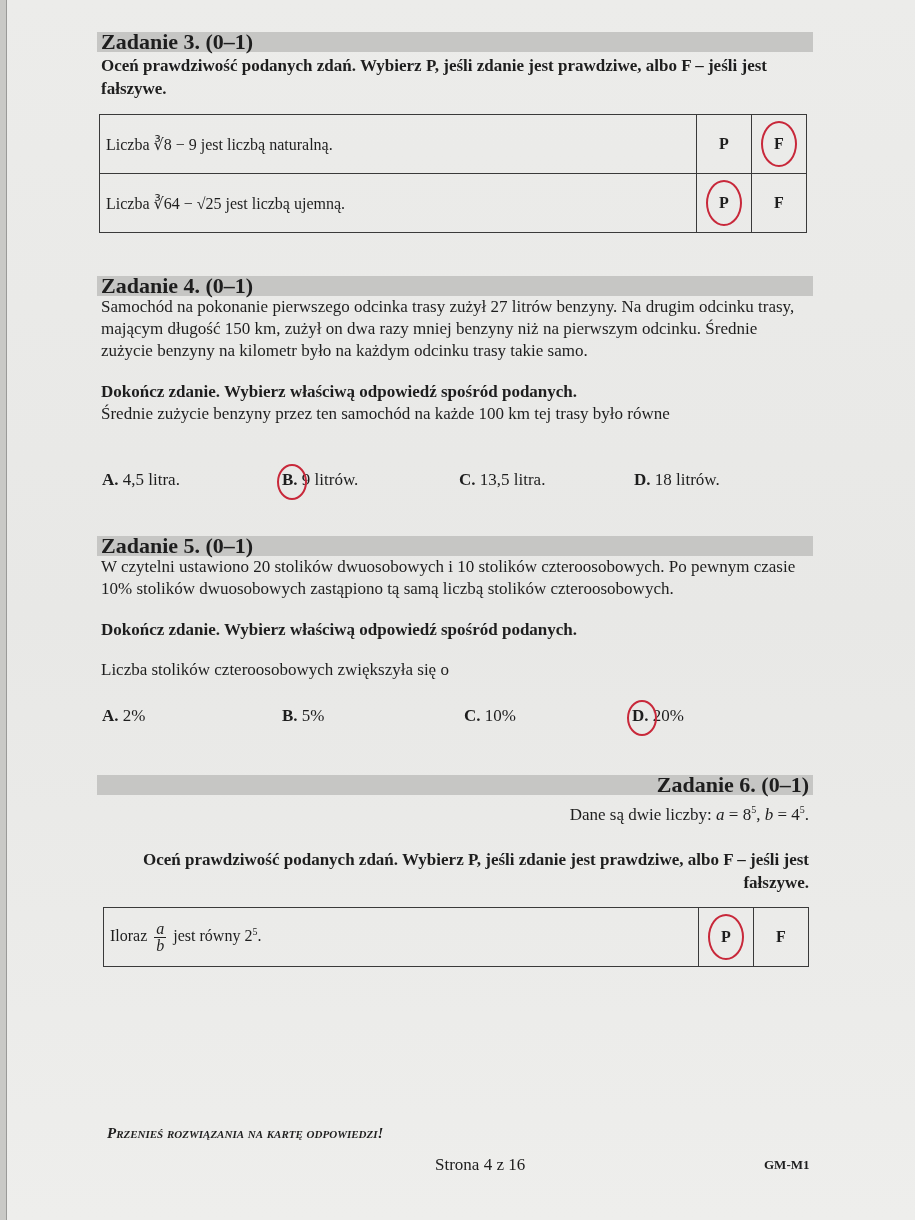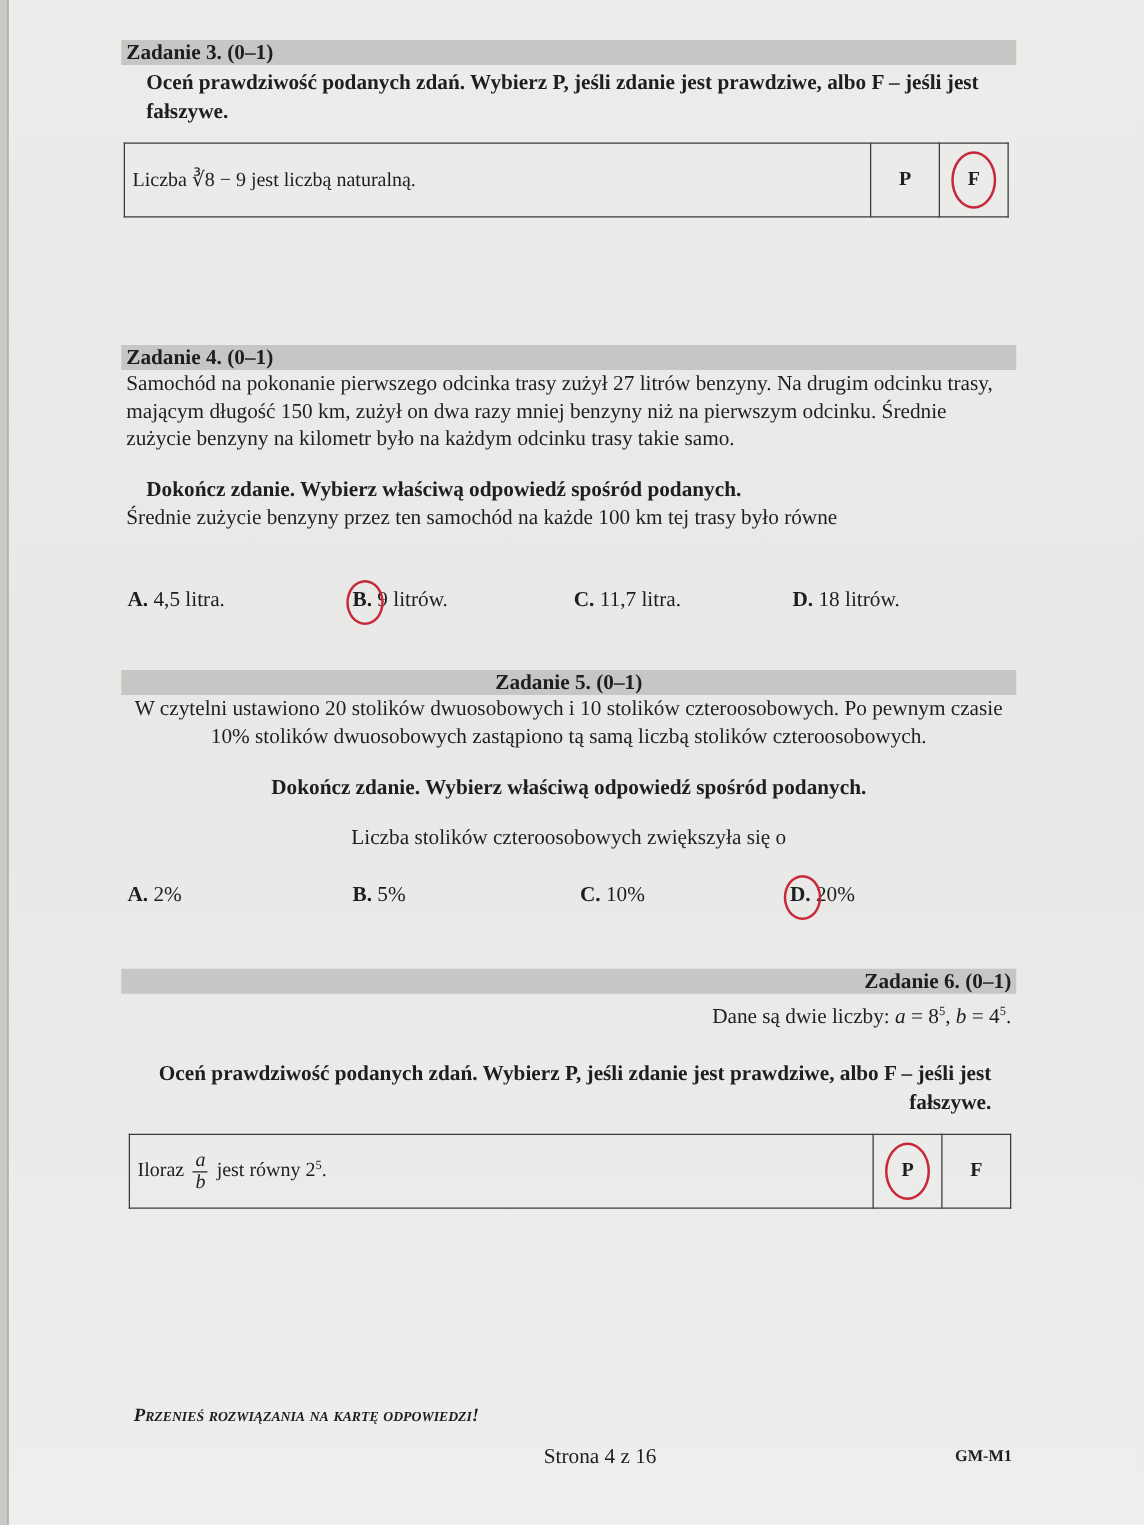--- a/index.html
+++ b/index.html
@@ -8,24 +8,24 @@
     background:#e9e9e7;
     font-family:"Liberation Serif", serif;
     color:#1e1e1e;
     position:relative;
   }
   .page-edge { position:absolute; left:0; top:0; width:6px; height:1220px; background:#c9c9c6; border-right:1px solid #9a9a98; }
   .page { position:absolute; left:7px; top:0; right:0; bottom:0;
     background:linear-gradient(180deg,#ececea 0%,#e8e8e6 50%,#eeeeec 100%); }
   .task { position:absolute; left:90px; width:716px; }
   .task-header {
-    background:#c6c6c4; font-weight:bold; font-size:17px; line-height:20px;
+    background:#c6c6c4; font-weight:bold; font-size:22px; line-height:20px;
     padding:0 4px; height:20px;
   }
-  .instr { font-weight:bold; font-size:17px; line-height:23px; margin:0 20px; }
+  .instr { font-weight:bold; font-size:17px; line-height:23px; margin:0 4px; }
   .para { font-size:17px; line-height:22px; margin:0 4px; }
   table.pf { border-collapse:collapse; position:absolute; font-size:16px; }
   table.pf td { border:1.5px solid #3a3a3a; height:56px; }
   table.pf td.stmt { padding-left:6px; }
   table.pf td.opt { width:52px; text-align:center; font-weight:bold; position:relative; }
   .circled::after {
     content:""; position:absolute; left:50%; top:50%; width:32px; height:42px;
     transform:translate(-50%,-50%); border:2px solid #c8283a; border-radius:50%;
   }
   .answers { position:absolute; font-size:17px; }
@@ -55,37 +55,42 @@
     <div class="task-header">Zadanie 3. (0–1)</div>
     <div class="instr" style="margin-top:2px;">Oceń prawdziwość podanych zdań. Wybierz P, jeśli zdanie jest prawdziwe, albo F – jeśli jest fałszywe.</div>
   </div>
   <table class="pf" style="left:92px; top:114px; width:708px;">
     <tbody>
         <tr>
       <td class="stmt"><span>Liczba </span><span>∛8 − 9</span><span> jest liczbą naturalną.</span></td>
       <td class="opt">P</td>
       <td class="opt circled">F</td>
     </tr>
+    <tr>
+      <td class="stmt"><span>Liczba </span><span>∛64 − √25</span><span> jest liczbą ujemną.</span></td>
+      <td class="opt circled">P</td>
+      <td class="opt">F</td>
+    </tr>
   </tbody>
     </table>
 
   <div class="task" style="top:276px;">
     <div class="task-header">Zadanie 4. (0–1)</div>
     <div class="para">Samochód na pokonanie pierwszego odcinka trasy zużył 27 litrów benzyny. Na drugim odcinku trasy, mającym długość 150 km, zużył on dwa razy mniej benzyny niż na pierwszym odcinku. Średnie zużycie benzyny na kilometr było na każdym odcinku trasy takie samo.</div>
     <div class="instr" style="margin-top:18px;">Dokończ zdanie. Wybierz właściwą odpowiedź spośród podanych.</div>
     <div class="para" style="">Średnie zużycie benzyny przez ten samochód na każde 100 km tej trasy było równe</div>
   </div>
   <div class="answers" style="left:95px; top:470px;">
     <span class="ans" style="left:0;"><b>A.</b><span> 4,5 litra.</span></span>
     <span class="ans" style="left:180px;"><b class="circ">B.</b><span> 9 litrów.</span></span>
-    <span class="ans" style="left:357px;"><b>C.</b><span> 11,7 litra.</span></span>
+    <span class="ans" style="left:357px;"><b>C.</b><span> 13,5 litra.</span></span>
     <span class="ans" style="left:532px;"><b>D.</b><span> 18 litrów.</span></span>
   </div>
 
-  <div class="task" style="top:536px;text-align:center;">
+  <div class="task" style="top:536px;">
     <div class="task-header">Zadanie 5. (0–1)</div>
     <div class="para">W czytelni ustawiono 20 stolików dwuosobowych i 10 stolików czteroosobowych. Po pewnym czasie 10% stolików dwuosobowych zastąpiono tą samą liczbą stolików czteroosobowych.</div>
     <div class="instr" style="margin-top:18px;">Dokończ zdanie. Wybierz właściwą odpowiedź spośród podanych.</div>
     <div class="para" style="margin-top:18px;">Liczba stolików czteroosobowych zwiększyła się o</div>
   </div>
   <div class="answers" style="left:95px; top:706px;">
     <span class="ans" style="left:0;"><b>A.</b><span> 2%</span></span>
     <span class="ans" style="left:180px;"><b>B.</b><span> 5%</span></span>
     <span class="ans" style="left:362px;text-align:center;"><b>C.</b><span> 10%</span></span>
     <span class="ans" style="left:530px;"><b class="circ">D.</b><span> 20%</span></span>

